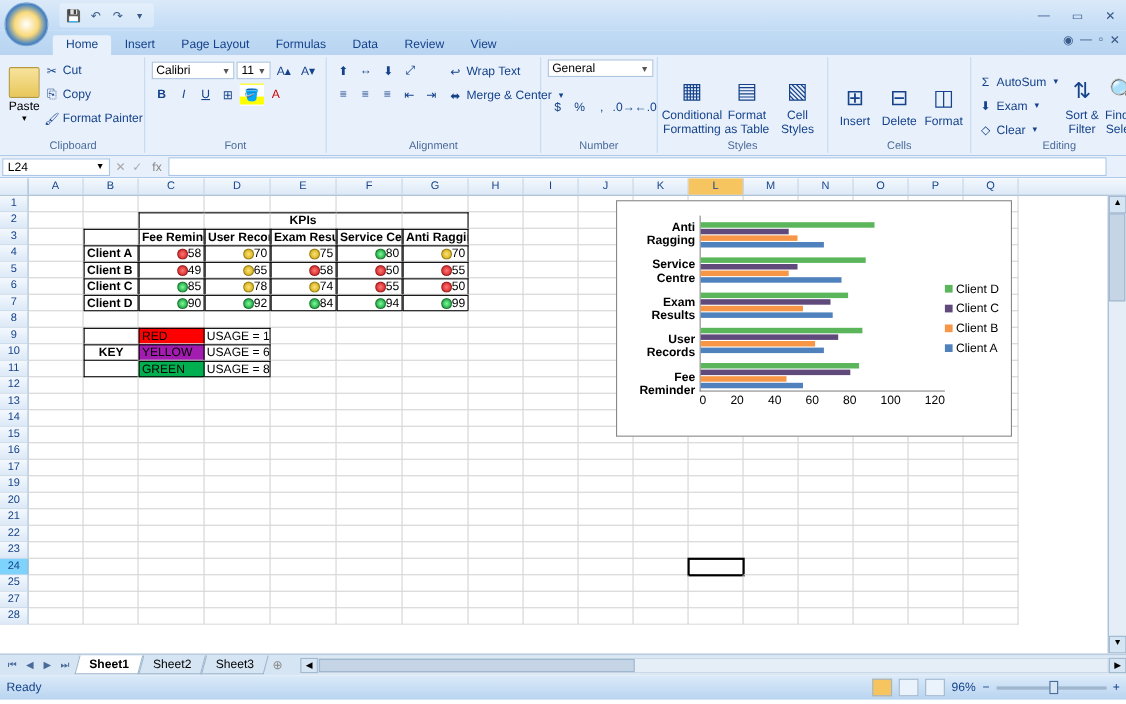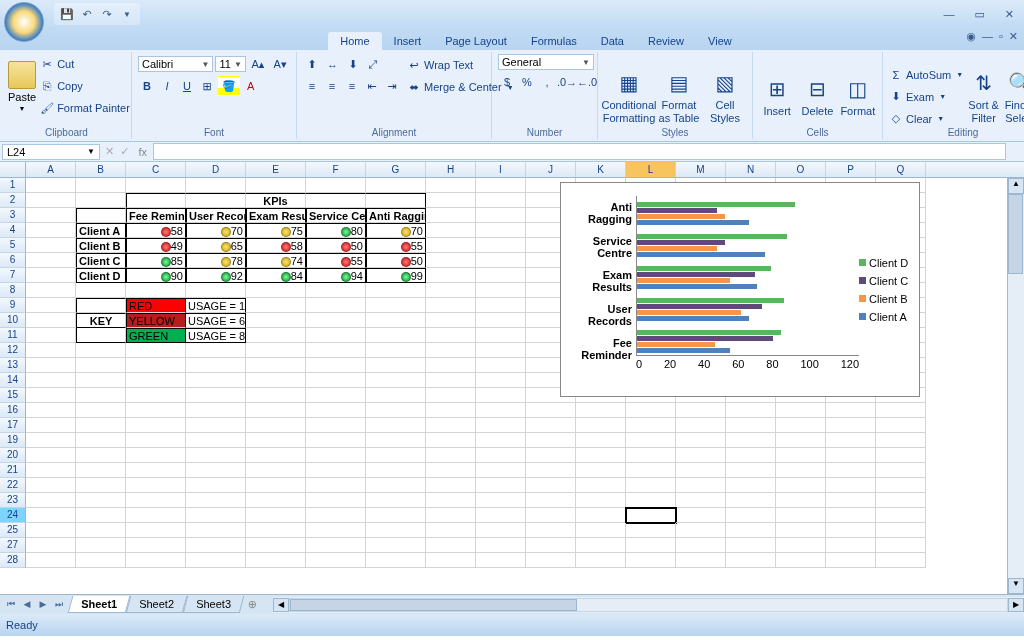--- a/index.html
+++ b/index.html
@@ -4,21 +4,21 @@
 <style>
 *{box-sizing:border-box;margin:0;padding:0;font-family:"Segoe UI",Tahoma,sans-serif;font-size:11px;}
 body{background:#fff;width:1024px;height:640px;overflow:hidden;user-select:none;}
 .title-bar{height:28px;background:linear-gradient(#dbeaf9,#c1dbf5);display:flex;align-items:center;padding:0 4px;position:relative;}
 .office-btn{width:40px;height:40px;border-radius:50%;background:radial-gradient(#fff,#f9d97a 40%,#3a7bc8 70%);position:absolute;top:2px;left:4px;border:1px solid #7aa3cc;z-index:10;}
 .qat{margin-left:50px;display:flex;gap:2px;align-items:center;background:rgba(255,255,255,0.3);border-radius:3px;padding:2px 4px;}
 .qat-btn{width:18px;height:18px;display:flex;align-items:center;justify-content:center;color:#3a5a8a;}
 .title-text{position:absolute;left:50%;transform:translateX(-50%);color:#3a5a8a;}
 .win-controls{position:absolute;right:4px;display:flex;gap:8px;font-size:14px;color:#3a5a8a;}
 .win-btn{padding:2px 6px;}
-.tabs{height:22px;background:linear-gradient(#c1dbf5,#b8d4f0);display:flex;padding-left:48px;align-items:flex-end;position:relative;justify-content:center;}
+.tabs{height:22px;background:linear-gradient(#c1dbf5,#b8d4f0);display:flex;padding-left:48px;align-items:flex-end;position:relative;}
 .tab{padding:3px 12px;color:#15428b;cursor:pointer;}
 .tab.active{background:#e8f1fb;border-radius:3px 3px 0 0;color:#15428b;}
 .mini-controls{position:absolute;right:6px;top:2px;display:flex;gap:6px;color:#3a5a8a;font-size:10px;}
 .ribbon{height:92px;background:#e8f1fb;border-bottom:1px solid #a9c6e6;display:flex;padding:2px;}
 .rgroup{border-right:1px solid #c5d9ef;padding:2px 6px 0;display:flex;flex-direction:column;position:relative;}
 .rgroup-label{position:absolute;bottom:1px;left:0;right:0;text-align:center;color:#4a6a9a;font-size:10px;}
 .rbody{flex:1;display:flex;gap:4px;}
 .clipboard-body{display:flex;gap:4px;}
 .paste-btn{width:40px;display:flex;flex-direction:column;align-items:center;justify-content:center;gap:2px;}
 .paste-icon{width:28px;height:28px;background:linear-gradient(#f7e39c,#e8c75a);border:1px solid #b89a3a;border-radius:2px;position:relative;}
@@ -54,21 +54,21 @@
 .tbl-t{border-top:1px solid #000 !important;}
 .tbl-l{border-left:1px solid #000 !important;}
 .bold{font-weight:bold;}
 .center{text-align:center;}
 .right{text-align:right;}
 .dot{width:10px;height:10px;border-radius:50%;display:inline-block;vertical-align:middle;border:1px solid rgba(0,0,0,0.3);}
 .dot.red{background:radial-gradient(#ff7a7a,#c11);}
 .dot.yellow{background:radial-gradient(#ffe27a,#c9a400);}
 .dot.green{background:radial-gradient(#7aff9a,#0a8a2a);}
 .key-red{background:#ff0000;color:#000;}
-.key-yellow{background:#b91c1c;}
+.key-yellow{background:#a21caf;}
 .key-green{background:#00b050;}
 .active-cell{outline:2px solid #000;outline-offset:-1px;background:#fff;}
 .chart-box{position:absolute;left:560px;top:20px;width:360px;height:215px;background:#fff;border:1px solid #888;display:flex;}
 .chart-ylabels{width:75px;display:flex;flex-direction:column;justify-content:space-around;padding:13px 4px 30px;text-align:right;font-size:9px;font-weight:bold;}
 .chart-plot{flex:1;position:relative;padding:13px 0 8px;}
 .plot-inner{height:160px;position:relative;border-left:1px solid #888;border-bottom:1px solid #888;}
 .bar-group{position:absolute;left:0;height:25px;}
 .bar{position:absolute;height:5px;}
 .bar.a{background:#4f81bd;top:19px;}
 .bar.b{background:#f79646;top:13px;}
@@ -210,21 +210,21 @@
             <span class="sm-icon">⬌</span>
             <span>Merge &amp; Center</span>
             <span style="font-size:7px;margin-left:2px;">▼</span>
           </div>
       </div>
     </div>
     <div class="rgroup-label">Alignment</div>
   </div>
 
   <div class="rgroup num-group">
-    <div class="combo" style="width:96px;margin-bottom:2px;">
+    <div class="combo" style="width:96px;margin-bottom:18px;">
         <span>General</span>
         <span class="arr">▼</span>
       </div>
     <div class="font-row">
       <span class="mini-btn">$</span>
       <span class="mini-btn">%</span>
       <span class="mini-btn">,</span>
       <span class="mini-btn">.0→</span>
       <span class="mini-btn">←.0</span>
     </div>
@@ -948,13 +948,24 @@
     <div class="hs-btn">◀</div>
     <div class="hs-track">
         <div class="hs-thumb"></div>
       </div>
     <div class="hs-btn">▶</div>
   </div>
 </div>
 
 <div class="status">
   <span>Ready</span>
+  <div class="status-right">
+    <div class="view-btn active"></div>
+    <div class="view-btn"></div>
+    <div class="view-btn"></div>
+    <span>96%</span>
+    <span>−</span>
+    <div class="zoom-slider">
+        <div class="zoom-thumb"></div>
+      </div>
+    <span>+</span>
+  </div>
 </div>
 
 </body></html>

